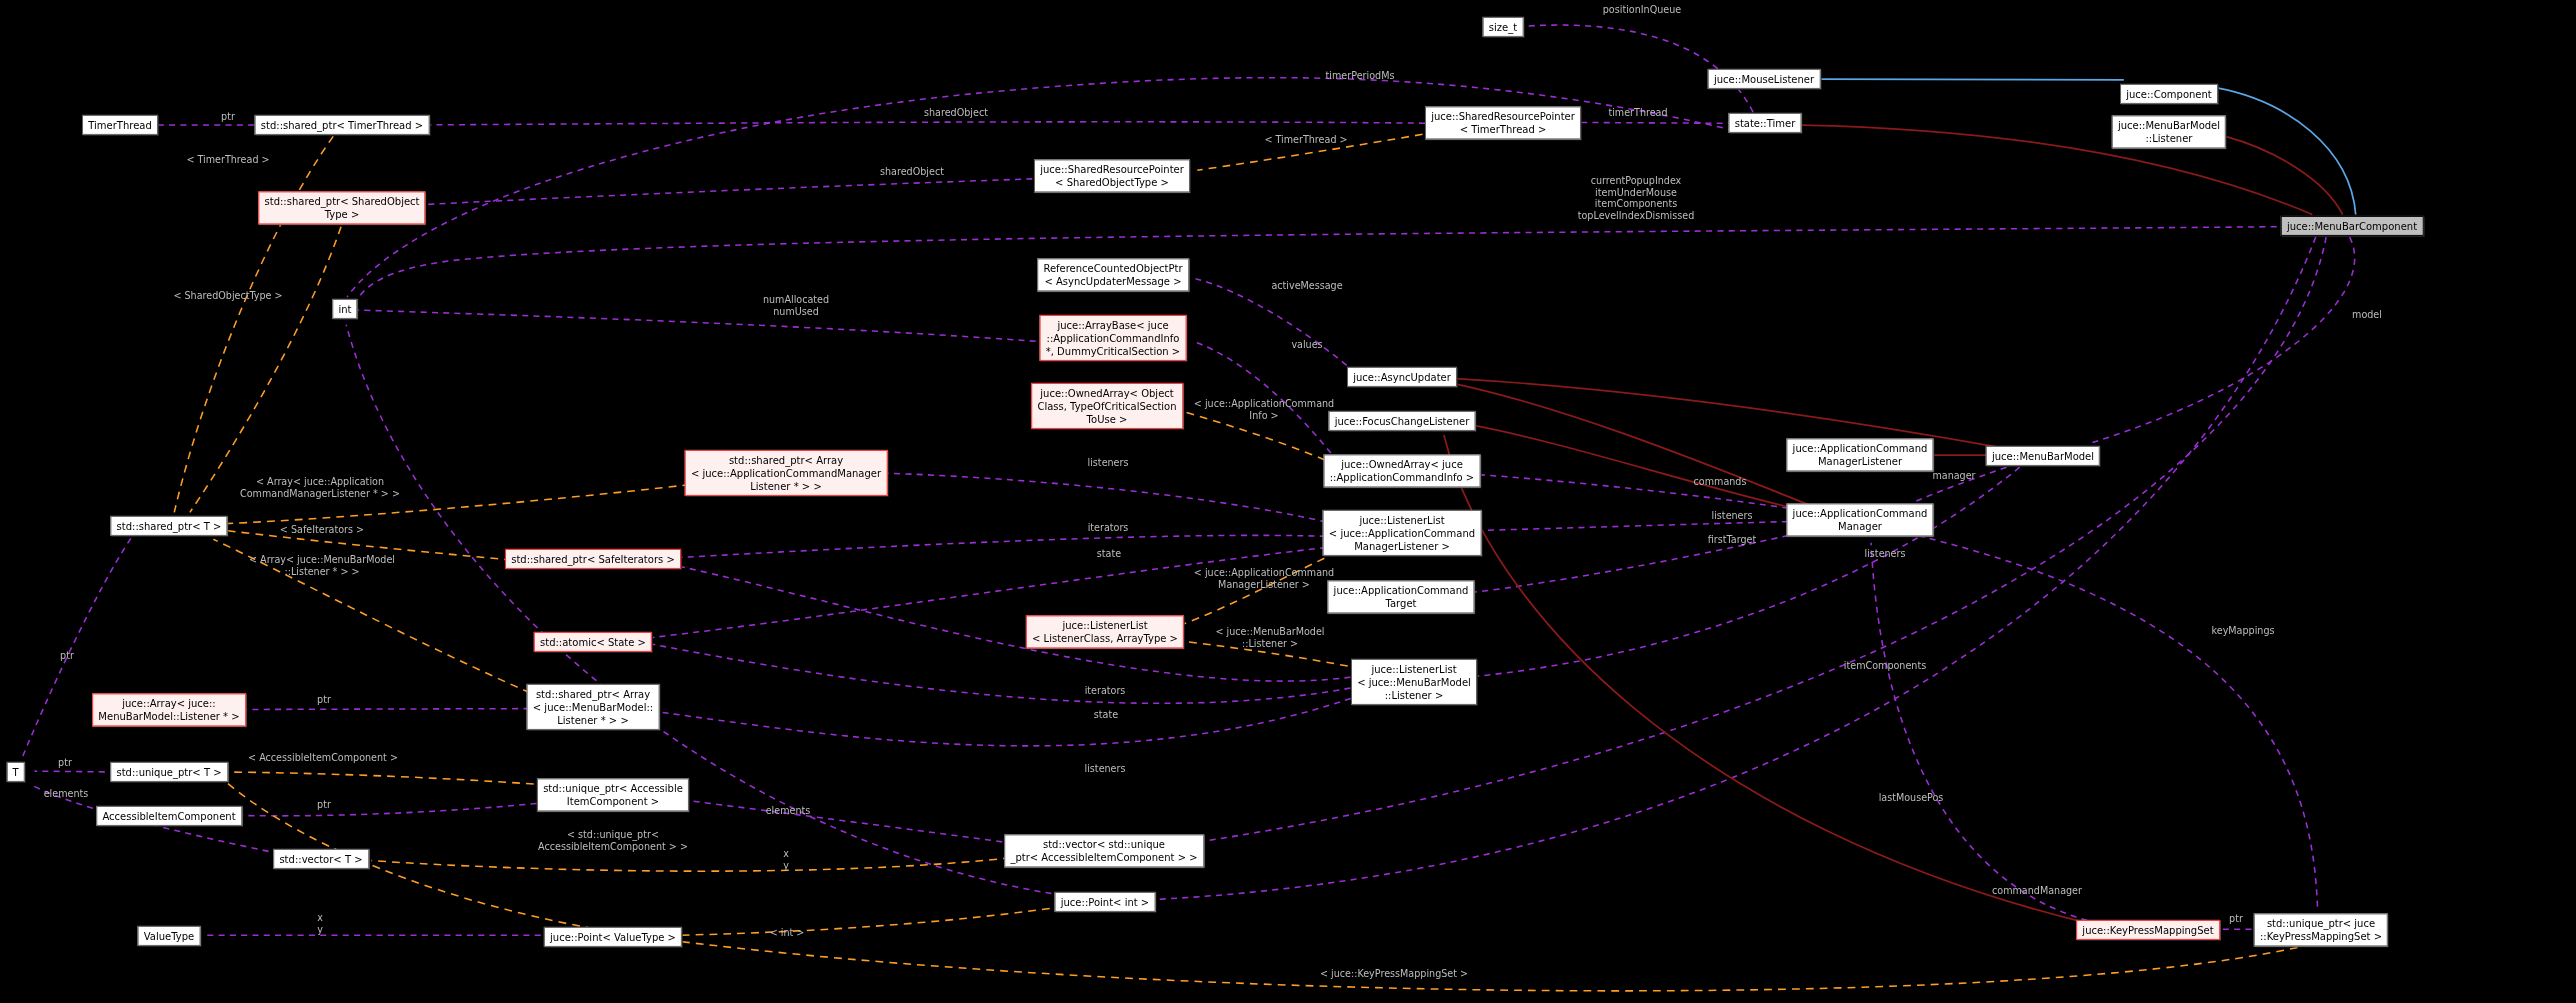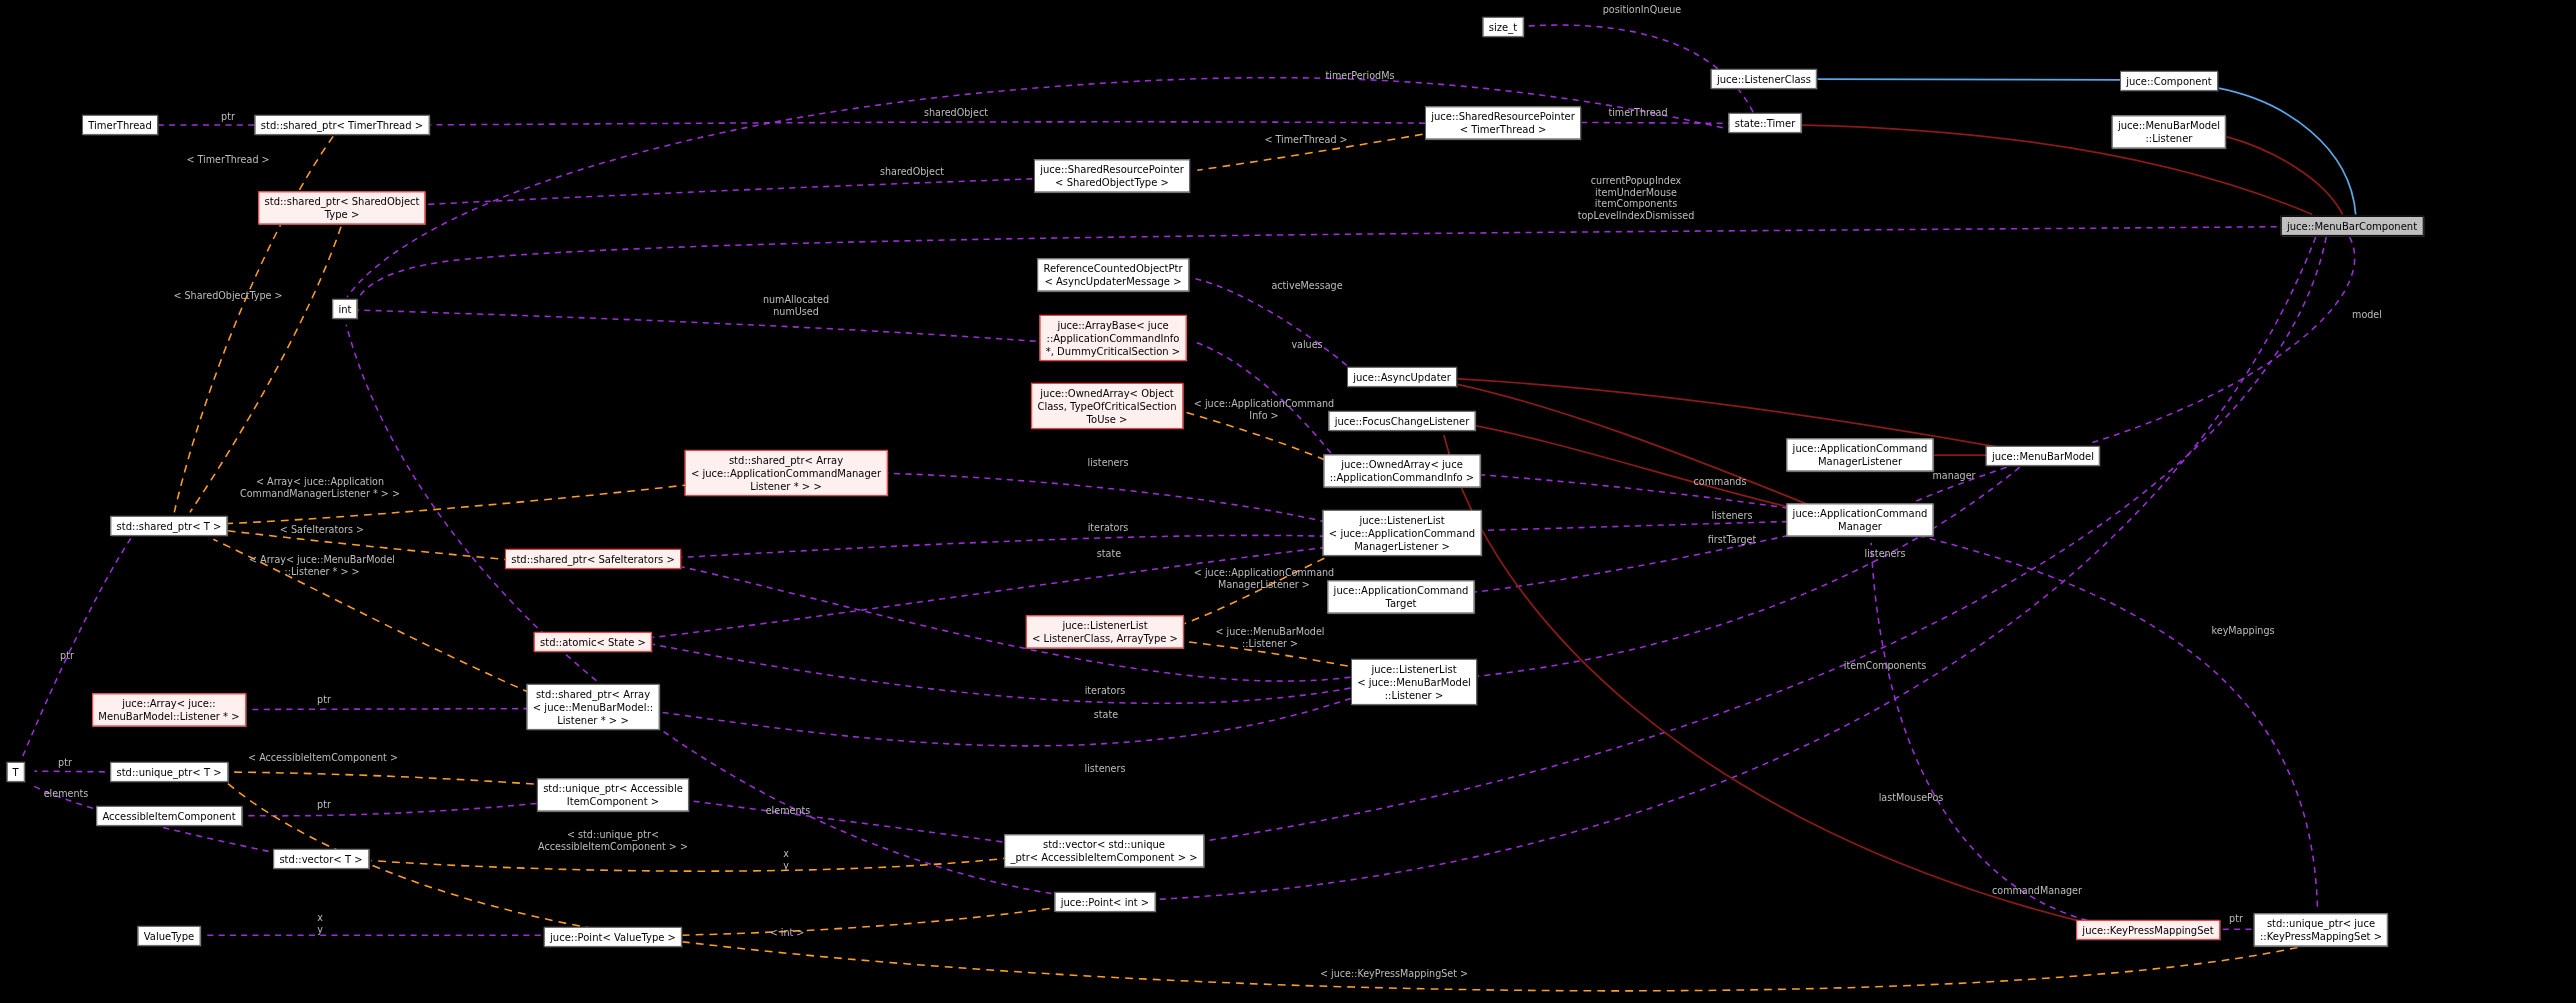--- a/index.html
+++ b/index.html
@@ -105,23 +105,23 @@
 <div class="node" style="left:120px;top:125px">TimerThread</div>
 <div class="node" style="left:342px;top:125px">std::shared_ptr&lt; TimerThread &gt;</div>
 <div class="node hl" style="left:342px;top:208px">std::shared_ptr&lt; SharedObject
 Type &gt;</div>
 <div class="node" style="left:345px;top:309px">int</div>
 <div class="node" style="left:1503px;top:123px">juce::SharedResourcePointer
 &lt; TimerThread &gt;</div>
 <div class="node" style="left:1112px;top:176px">juce::SharedResourcePointer
 &lt; SharedObjectType &gt;</div>
 <div class="node" style="left:1503px;top:27px">size_t</div>
-<div class="node" style="left:1764px;top:79px">juce::ListenerClass</div>
+<div class="node" style="left:1764px;top:79px">juce::MouseListener</div>
 <div class="node" style="left:1765px;top:123px">state::Timer</div>
-<div class="node" style="left:2169px;top:81px">juce::Component</div>
+<div class="node" style="left:2169px;top:94px">juce::Component</div>
 <div class="node" style="left:2169px;top:132px">juce::MenuBarModel
 ::Listener</div>
 <div class="node main" style="left:2352px;top:226px">juce::MenuBarComponent</div>
 <div class="node" style="left:1113px;top:275px">ReferenceCountedObjectPtr
 &lt; AsyncUpdaterMessage &gt;</div>
 <div class="node hl" style="left:1113px;top:338px">juce::ArrayBase&lt; juce
 ::ApplicationCommandInfo
 *, DummyCriticalSection &gt;</div>
 <div class="node hl" style="left:1107px;top:406px">juce::OwnedArray&lt; Object
 Class, TypeOfCriticalSection

